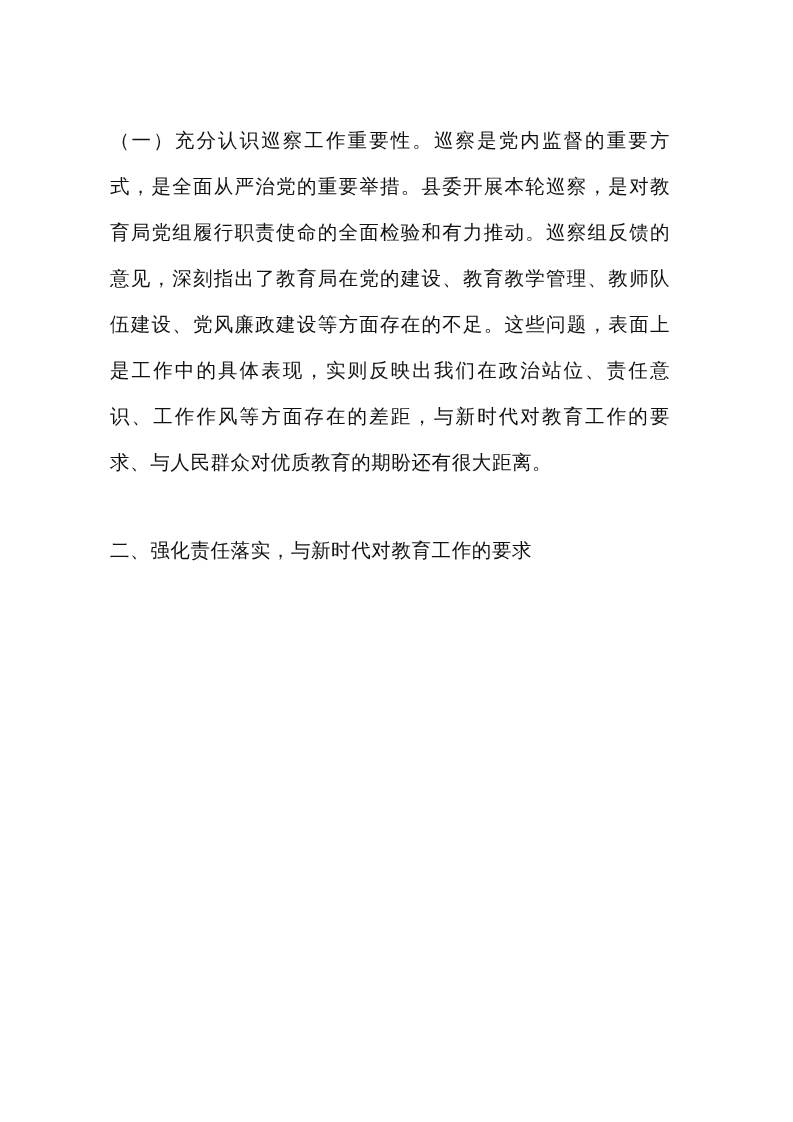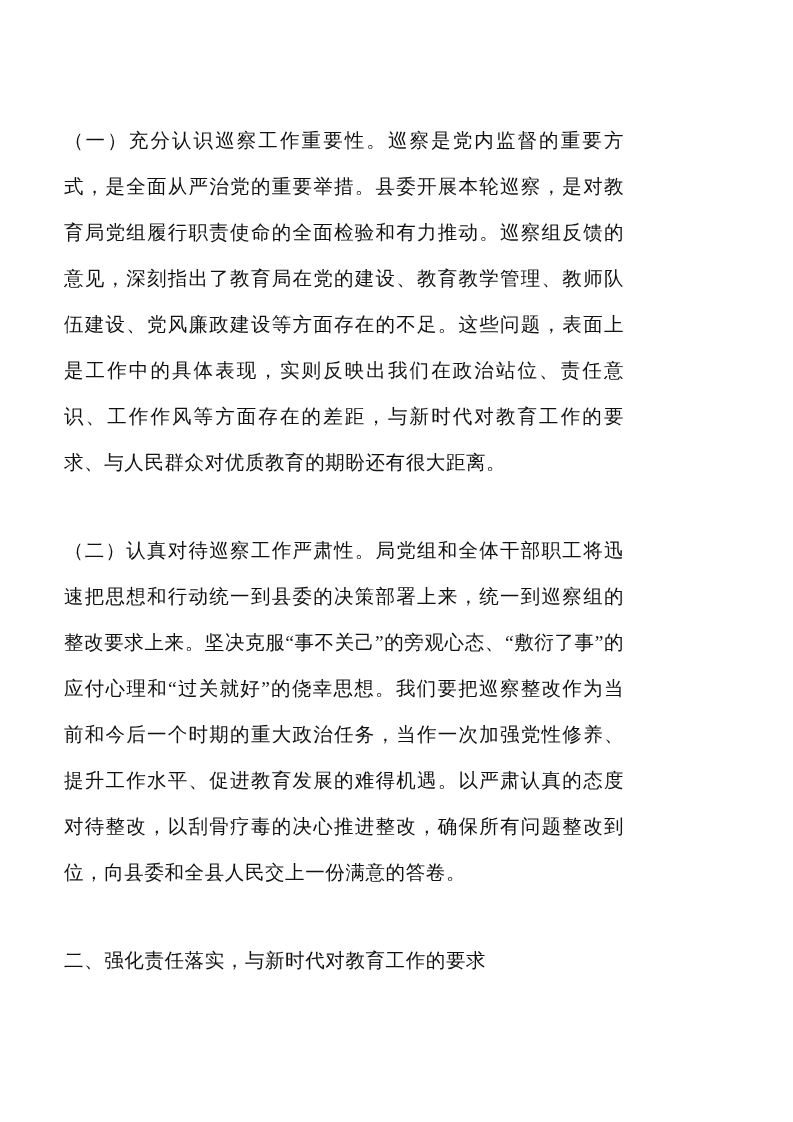--- a/index.html
+++ b/index.html
@@ -13,21 +13,21 @@
     font-family: "Liberation Serif", "DejaVu Serif", serif;
     color: #000000;
     overflow: hidden;
   }
   .page {
     position: relative;
     width: 793px;
     height: 886px;
     background: #ffffff;
     box-sizing: border-box;
-    padding: 118px 118px 60px 64px;
+    padding: 118px 118px 60px 110px;
   }
   .doc-body {
     width: 560px;
   }
   .para {
     font-size: 19.5px;
     line-height: 46px;
     letter-spacing: 0.6px;
     text-align: justify;
     text-justify: inter-ideograph;
@@ -38,16 +38,15 @@
   .para.heading {
     margin-bottom: 0;
   }
 </style>
 </head>
 <body>
 
 <div class="page">
   <div class="doc-body">
     <p class="para">（一）充分认识巡察工作重要性。巡察是党内监督的重要方式，是全面从严治党的重要举措。县委开展本轮巡察，是对教育局党组履行职责使命的全面检验和有力推动。巡察组反馈的意见，深刻指出了教育局在党的建设、教育教学管理、教师队伍建设、党风廉政建设等方面存在的不足。这些问题，表面上是工作中的具体表现，实则反映出我们在政治站位、责任意识、工作作风等方面存在的差距，与新时代对教育工作的要求、与人民群众对优质教育的期盼还有很大距离。</p>
-    <p class="para">（二）认真对待巡察工作严肃性。局党组和全体干部职工将迅速把思想和行动统一到县委的决策部署上来，统一到巡察组的整改要求上来。坚决克服“事不关己”的旁观心态、“敷衍了事”的应付心理和“过关就好”的侥幸思想。我们要把巡察整改作为当前和今后一个时期的重大政治任务，当作一次加强党性修养、提升工作水平、促进教育发展的难得机遇。以严肃认真的态度对待整改，以刮骨疗毒的决心推进整改，确保所有问题整改到位，向县委和全县人民交上一份满意的答卷。</p>
     <p class="para heading">二、强化责任落实，与新时代对教育工作的要求</p>
   </div>
 </div>
 
 </body></html>

